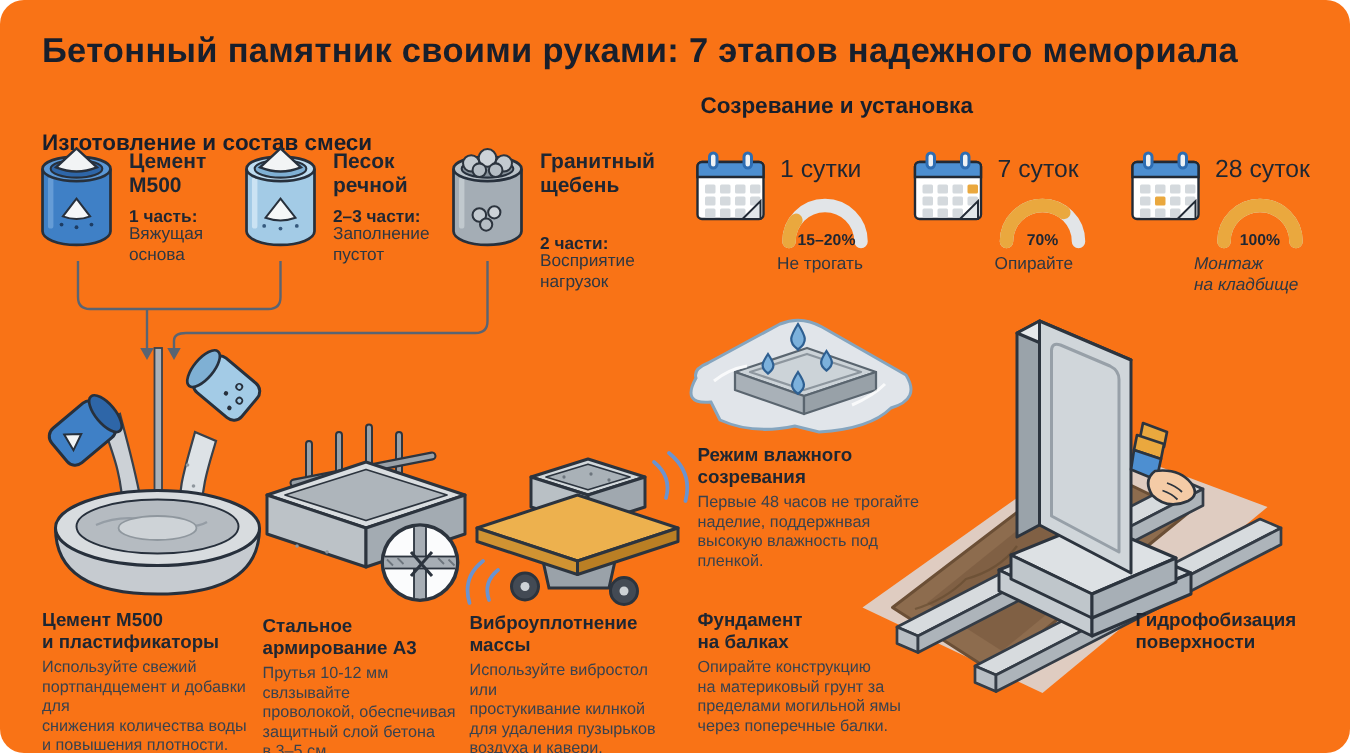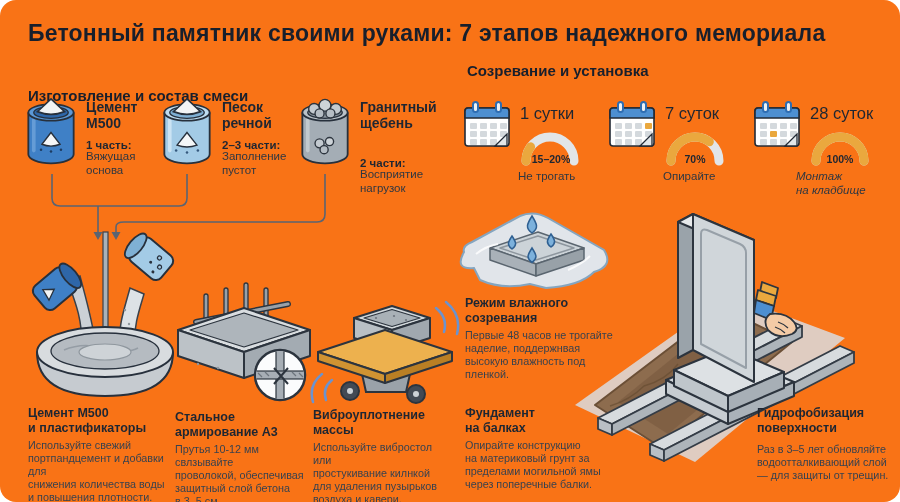--- a/index.html
+++ b/index.html
@@ -371,18 +371,15 @@
     <div class="note-t pre">Фундамент
 на балках</div>
     <div class="note-b pre">Опирайте конструкцию
 на материковый грунт за
 пределами могильной ямы
 через поперечные балки.</div>
   </div>
   <div class="abs" style="left:757px;top:406px;width:140px;">
     <div class="note-t pre">Гидрофобизация
 поверхности</div>
-    <div class="note-b pre" style="margin-top:8px;">Раз в 3–5 лет обновляйте
-водоотталкивающий слой
-— для защиты от трещин.</div>
   </div>
 
 </div>
 
 </body></html>

